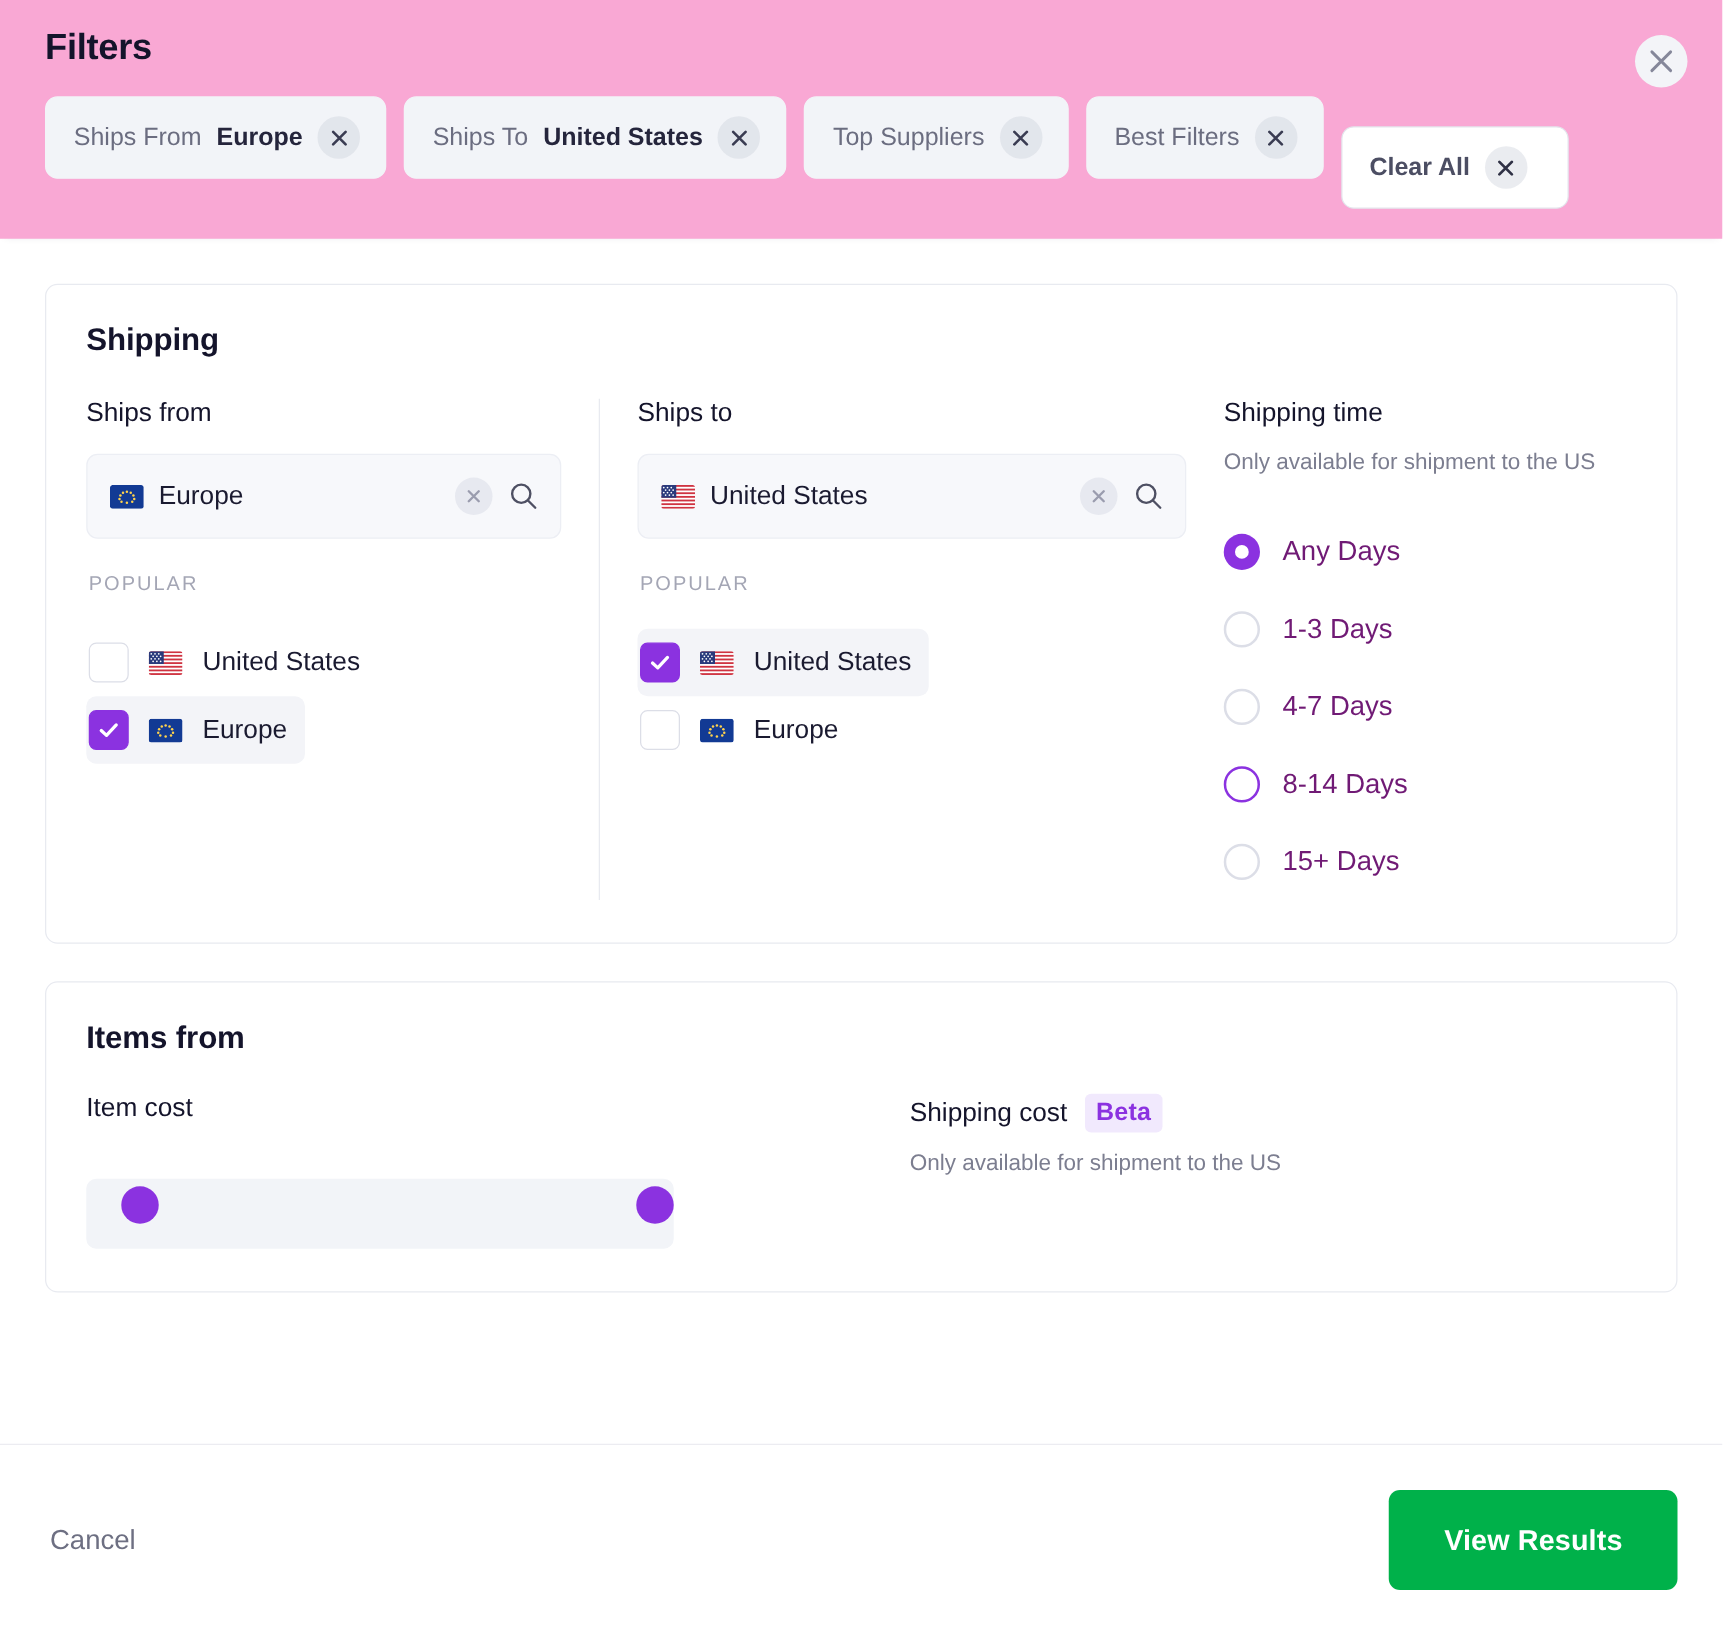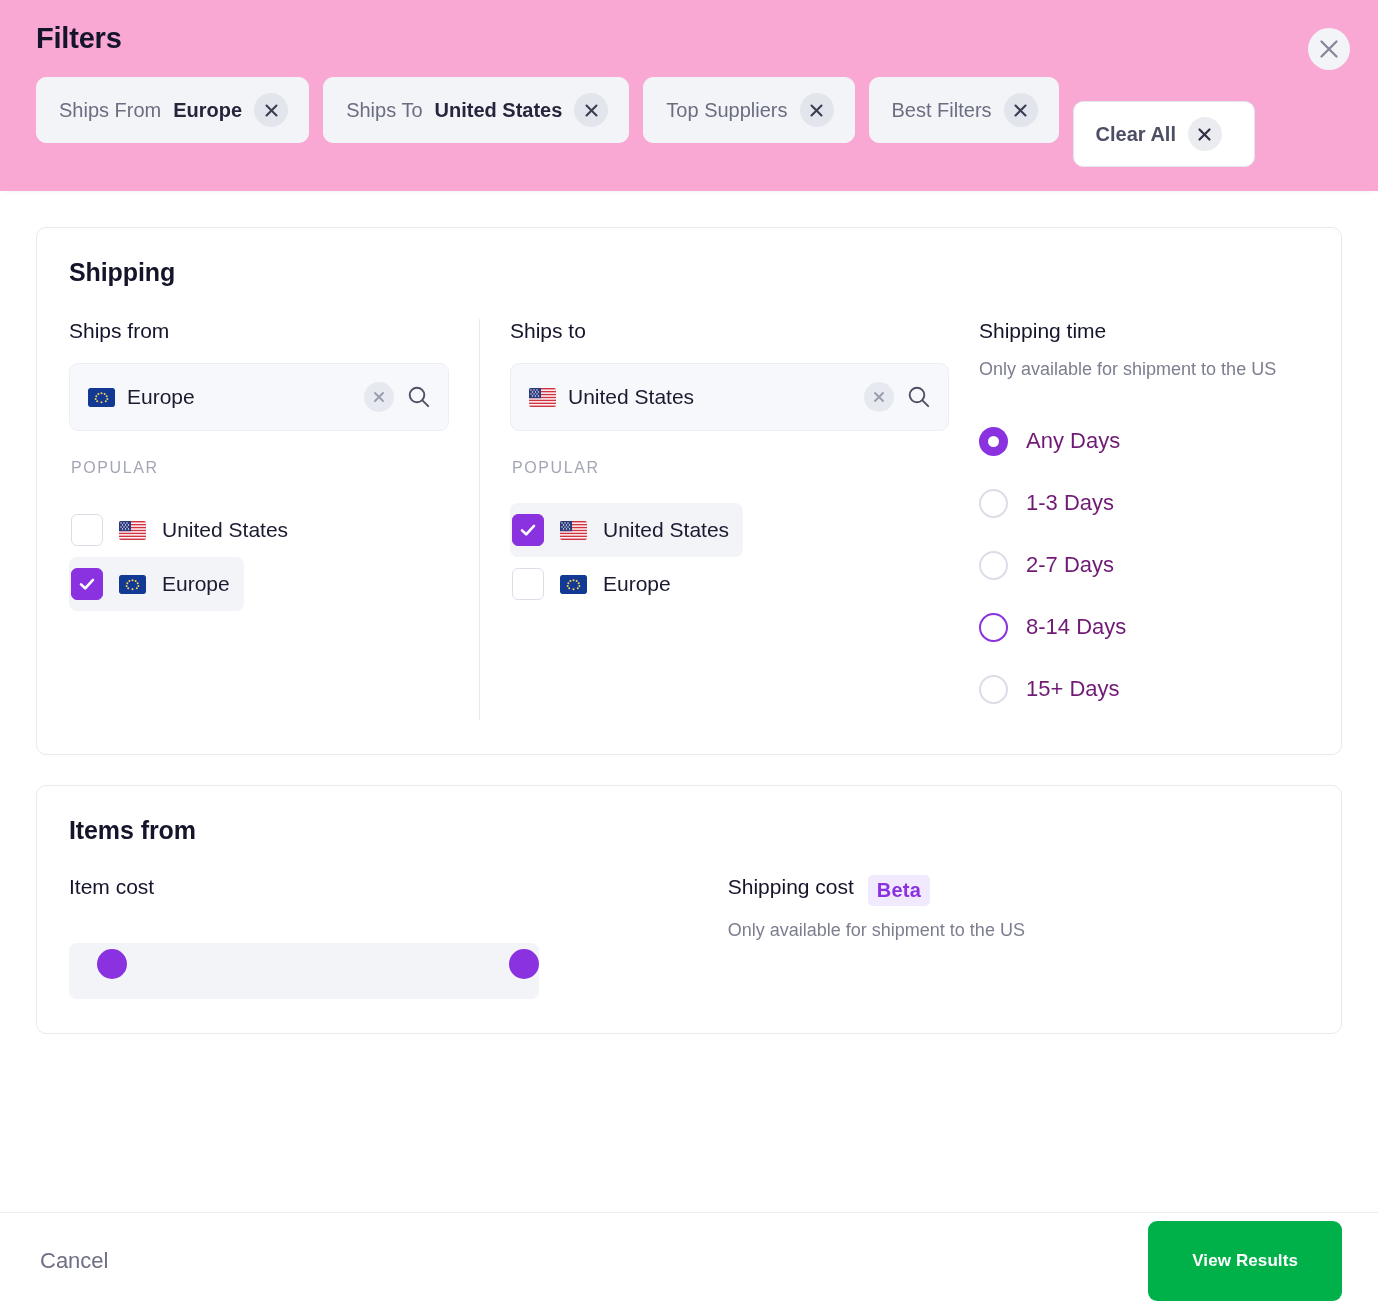--- a/index.html
+++ b/index.html
@@ -247,21 +247,21 @@
   .radio-label { font-size: 22px; color: #701a75; white-space: nowrap; }
 
   
   .cost-cols { display: flex; margin-top: 30px; }
   .cost-col-left { width: 680px; }
   .cost-col-right { width: 600px; }
   .cost-head {
     font-size: 21px;
     color: #14142b;
     display: flex;
-    align-items: flex-start;
+    align-items: center;
     gap: 14px;
   }
   .beta {
     font-size: 20px;
     font-weight: 700;
     color: #8B32E0;
     background: #f1e9fd;
     border-radius: 5px;
     padding: 4px 9px;
     letter-spacing: 0.2px;
@@ -293,42 +293,42 @@
     background: #8B32E0;
     cursor: grab;
   }
   .slider-knob.lo { left: 28px; }
   .slider-knob.hi { left: 440px; }
 
   
   .footer {
     position: absolute;
     left: 0; right: 0; bottom: 0;
-    height: 96px;
+    height: 153px;
     background: #ffffff;
     border-top: 1px solid #ececf1;
     display: flex;
     align-items: center;
     justify-content: space-between;
     padding: 0 36px;
     z-index: 10;
   }
   .cancel-btn {
     font-size: 22px;
     color: #6d6f82;
     background: none;
     border: none;
     cursor: pointer;
     font-family: inherit;
     padding: 10px 4px;
   }
   .view-btn {
     background: #00b14a;
     color: #ffffff;
-    font-size: 17px;
+    font-size: 23px;
     font-weight: 700;
     border: none;
     border-radius: 9px;
     height: 80px;
     padding: 0 44px;
     cursor: pointer;
     font-family: inherit;
     letter-spacing: 0.1px;
   }
 </style>
@@ -622,21 +622,21 @@
           <div class="radio-row">
             <span class="radio selected"></span>
             <span class="radio-label">Any Days</span>
           </div>
           <div class="radio-row">
             <span class="radio"></span>
             <span class="radio-label">1-3 Days</span>
           </div>
           <div class="radio-row">
             <span class="radio"></span>
-            <span class="radio-label">2-7 Days</span>
+            <span class="radio-label">4-7 Days</span>
           </div>
           <div class="radio-row">
             <span class="radio hovered"></span>
             <span class="radio-label">8-14 Days</span>
           </div>
           <div class="radio-row">
             <span class="radio"></span>
             <span class="radio-label">15+ Days</span>
           </div>
         </div>

